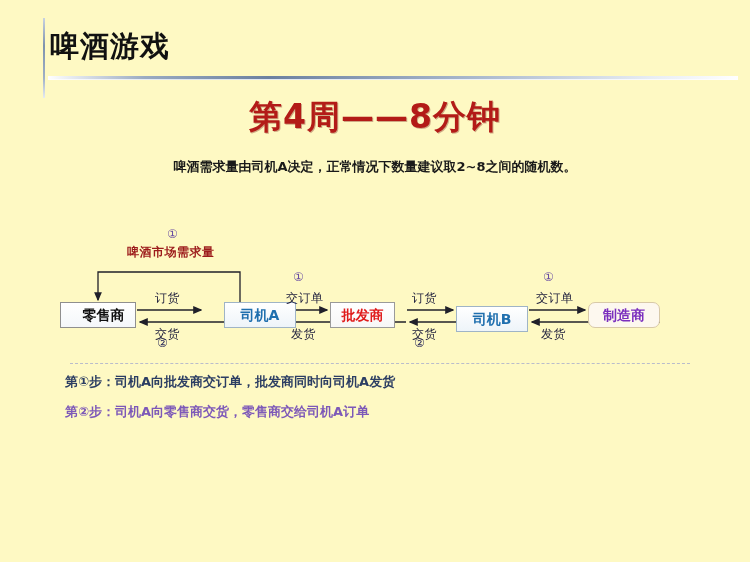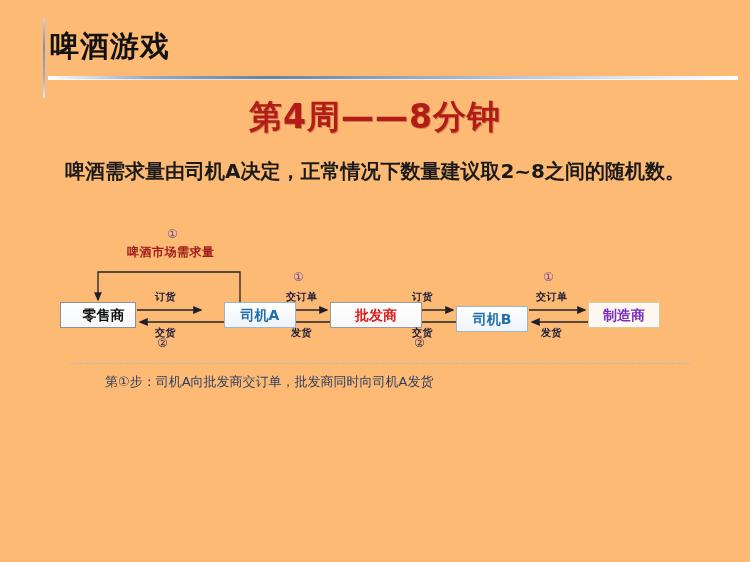--- a/index.html
+++ b/index.html
@@ -10,21 +10,21 @@
     width: 750px;
     height: 562px;
     overflow: hidden;
     font-family: "DejaVu Sans", "Liberation Sans", sans-serif;
     background: #ffffff;
   }
   #slide {
     position: relative;
     width: 750px;
     height: 562px;
-    background: #fdba74;
+    background: #fef9c3;
   }
 
   
   .header-vline {
     position: absolute;
     left: 43px;
     top: 18px;
     width: 2px;
     height: 80px;
     background: linear-gradient(to bottom, #c9d3e0 0%, #7f93ad 35%, #9fb0c6 75%, #e6ebf2 100%);
@@ -72,21 +72,21 @@
     white-space: nowrap;
   }
 
   
   .subtitle {
     position: absolute;
     left: 0;
     top: 158px;
     width: 750px;
     text-align: center;
-    font-size: 20px;
+    font-size: 13px;
     font-weight: bold;
     color: #1a1a1a;
     white-space: nowrap;
   }
 
   
   #diagram {
     position: absolute;
     left: 0;
     top: 218px;
@@ -102,31 +102,31 @@
     font-size: 14px;
     font-weight: bold;
     border: 1px solid #9a9a9a;
     background: #ffffff;
     white-space: nowrap;
   }
   .node.retail     { left: 60px;  top: 84px; width: 76px; color: #101010; border-color: #8f8f8f;
                      background: linear-gradient(to bottom,#ffffff 0%,#f4f7fa 100%); padding-left: 11px; }
   .node.driverA    { left: 204px; top: 84px; width: 72px; color: #1f6fae; border-color: #9fb4c6;
                      background: linear-gradient(to bottom,#ffffff 0%,#eef4f9 100%); margin-left: 20px; }
-  .node.wholesale  { left: 330px; top: 84px; width: 92px; color: #e01b1b; border-color: #9a9a9a;
+  .node.wholesale  { left: 330px; top: 84px; width: 65px; color: #e01b1b; border-color: #9a9a9a;
                      background: linear-gradient(to bottom,#ffffff 0%,#f7f7f7 100%); }
   .node.driverB    { left: 456px; top: 88px; width: 72px; color: #1f6fae; border-color: #9fb4c6;
                      background: linear-gradient(to bottom,#ffffff 0%,#eef4f9 100%); }
   .node.factory    { left: 588px; top: 84px; width: 72px; color: #7b2fbe; border-color: #d8c9a8;
-                     background: #fdf8ef; }
+                     background: #fdf8ef; border-radius: 7px; }
 
   .arrow-label {
     position: absolute;
-    font-size: 10px;
-    font-weight: bold;
+    font-size: 12px;
+    font-weight: normal;
     color: #1b1b3a;
     white-space: nowrap;
     letter-spacing: 0.5px;
   }
   .circ-num {
     position: absolute;
     font-size: 12px;
     color: #6a4fa3;
     white-space: nowrap;
   }
@@ -152,24 +152,23 @@
     top: 363px;
     width: 620px;
     border-top: 1px dashed #b9bccb;
   }
 
   
   .steps { position: absolute; left: 0; top: 372px; width: 750px; }
   .step-block { margin-bottom: 11px; }
   .step-line {
     font-size: 13px;
-    font-weight: normal;
+    font-weight: bold;
     line-height: 19px;
     white-space: nowrap;
-    padding-left: 40px;
   }
   .step1 .step-line { color: #2c3e63; }
   .step2 .step-line { color: #7d59b8; }
   .step-line .lead  { display: inline-block; padding-left: 65px; }
   .step-line .ind   { display: inline-block; padding-left: 123px; }
 </style>
 </head>
 <body>
 
 <div id="slide">
@@ -247,17 +246,20 @@
 
   <div class="steps">
 
     <div class="step-block step1">
       <div class="step-line">
         <span class="lead">第①步：司机A向批发商交订单，批发商同时向司机A发货</span>
       </div>
     </div>
 
     <div class="step-block step2">
+      <div class="step-line">
+        <span class="lead">第②步：司机A向零售商交货，零售商交给司机A订单</span>
+      </div>
     </div>
 
   </div>
 
 </div>
 
 </body></html>

